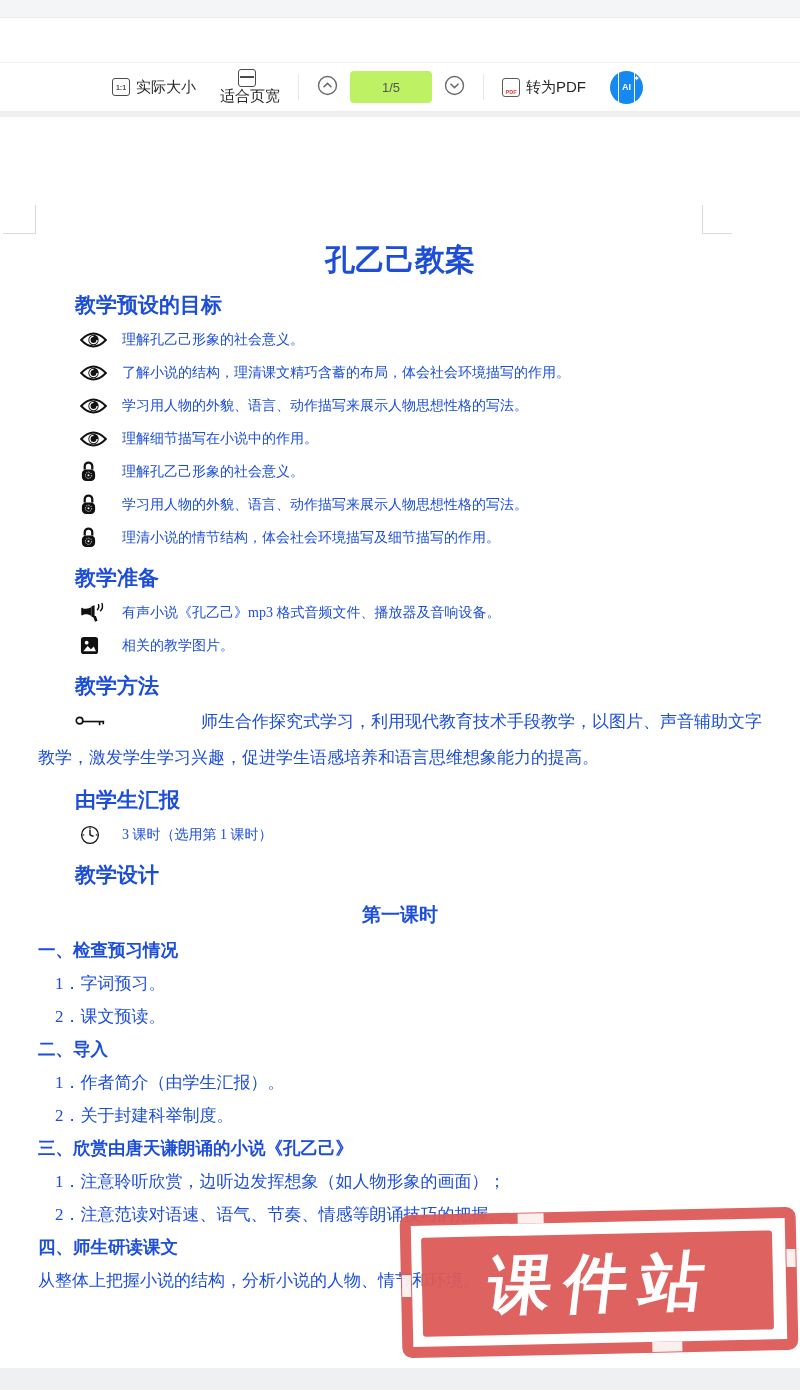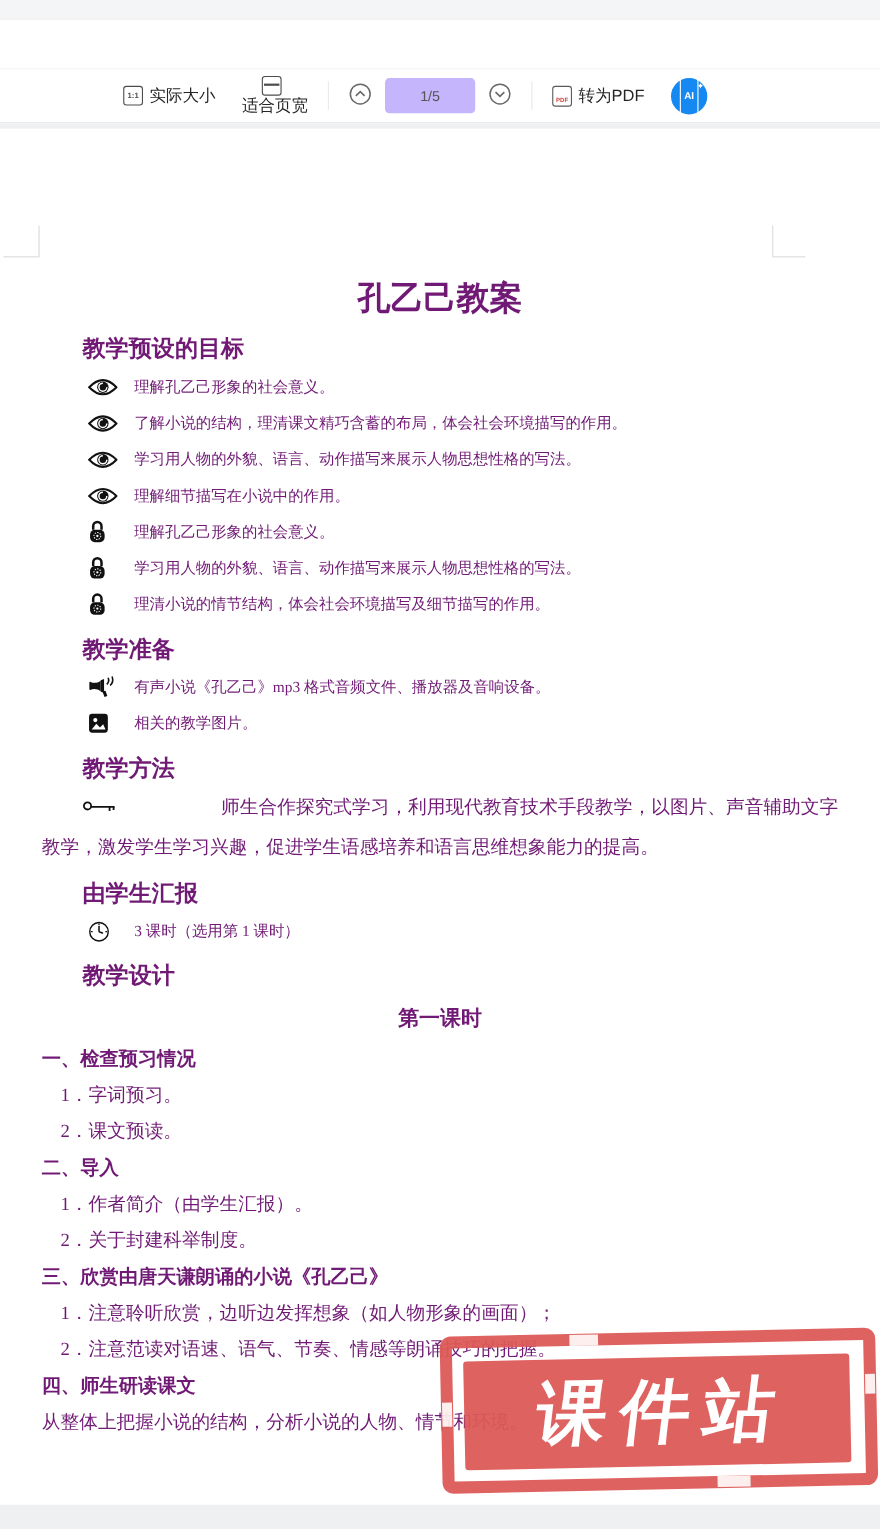--- a/index.html
+++ b/index.html
@@ -12,39 +12,39 @@
   .toolbar{position:absolute;left:0;top:44px;width:800px;height:50px;display:flex;align-items:center;
            padding-left:112px;box-sizing:border-box;border-top:1px solid #f3f3f4;border-bottom:1px solid #ececee;background:#fff;}
   .tb-btn{display:flex;align-items:center;background:none;border:none;padding:0;margin:0;cursor:pointer;
           font-family:"Liberation Sans", sans-serif;font-size:15px;color:#262626;}
   .tb-btn .lbl{margin-left:6px;}
   .ic-box{width:16px;height:16px;border:1.6px solid #4c4c4c;border-radius:3px;display:flex;align-items:center;justify-content:center;
           font-size:7px;font-weight:bold;color:#4c4c4c;letter-spacing:0;}
   .ic-fitw{width:16px;height:16px;border:1.6px solid #4c4c4c;border-radius:3px;position:relative;}
   .ic-fitw::before{content:"";position:absolute;left:1px;right:1px;top:6px;height:2.6px;background:#4c4c4c;}
   .tdiv{width:1px;height:26px;background:#e8e8ea;margin:0 18px;}
-  .pagebox{width:82px;height:32px;background:#c4b5fd;border-radius:4px;display:flex;align-items:center;justify-content:center;
+  .pagebox{width:82px;height:32px;background:#bef264;border-radius:4px;display:flex;align-items:center;justify-content:center;
            font-size:13px;color:#555;margin:0 12px;}
   .circ-btn{background:none;border:none;padding:0;cursor:pointer;display:flex;align-items:center;}
   .ic-pdf{width:16px;height:17px;border:1.5px solid #5a5a5a;border-radius:3px;display:flex;align-items:flex-end;justify-content:center;position:relative;}
   .ic-pdf .pdf-red{font-size:5.5px;font-weight:bold;color:#d4453f;line-height:8px;}
   .ai-btn{width:33px;height:33px;border-radius:50%;background:#1688f2;border:none;cursor:pointer;margin-left:24px;
           display:flex;align-items:center;justify-content:center;position:relative;}
   .ai-inner{border:1.6px solid #fff;border-radius:4px;color:#fff;font-size:9px;font-weight:bold;padding:14px 3px;line-height:10px;}
   .spark{position:absolute;top:4px;right:3px;color:#fff;font-size:8px;line-height:8px;}
   .spark::before{content:"✦";}
   .m18{margin-left:18px;flex-direction:column;}
 
   
   .viewer{position:absolute;left:0;top:112px;width:800px;height:1278px;background:#eff0f2;}
   .page{position:absolute;left:0;top:5px;width:800px;height:1251px;background:#fff;}
   .mark{position:absolute;background:#dadada;}
 
   
-  .doc{position:relative;padding:12px 38px;color:#701a75;font-family:"Liberation Serif", serif;}
+  .doc{position:relative;padding:0 38px;color:#1d4ed8;font-family:"Liberation Serif", serif;}
   .doc-title{margin:0;padding-top:122px;text-align:center;font-size:30px;font-weight:bold;line-height:42px;}
   .sec-h{font-size:21px;font-weight:bold;margin:9px 0 3px 37px;line-height:30px;}
   .blt{display:flex;align-items:center;margin-left:42px;height:33px;font-size:14px;}
   .blt .ic{width:42px;display:flex;align-items:center;flex-shrink:0;}
   .method-l1{margin:3px 0 0 0;font-size:17px;line-height:36px;display:flex;align-items:center;justify-content:space-between;}
   .method-l1 .ic{margin-left:37px;margin-right:16px;display:flex;align-items:center;}
   .method-l2{margin:0;font-size:17px;line-height:36px;}
   .lesson-title{text-align:center;font-size:19px;font-weight:bold;margin:10px 0 4px;line-height:30px;}
   .oh{font-size:17.5px;font-weight:bold;line-height:33px;}
   .oi{font-size:17px;line-height:33px;margin-left:17px;}

